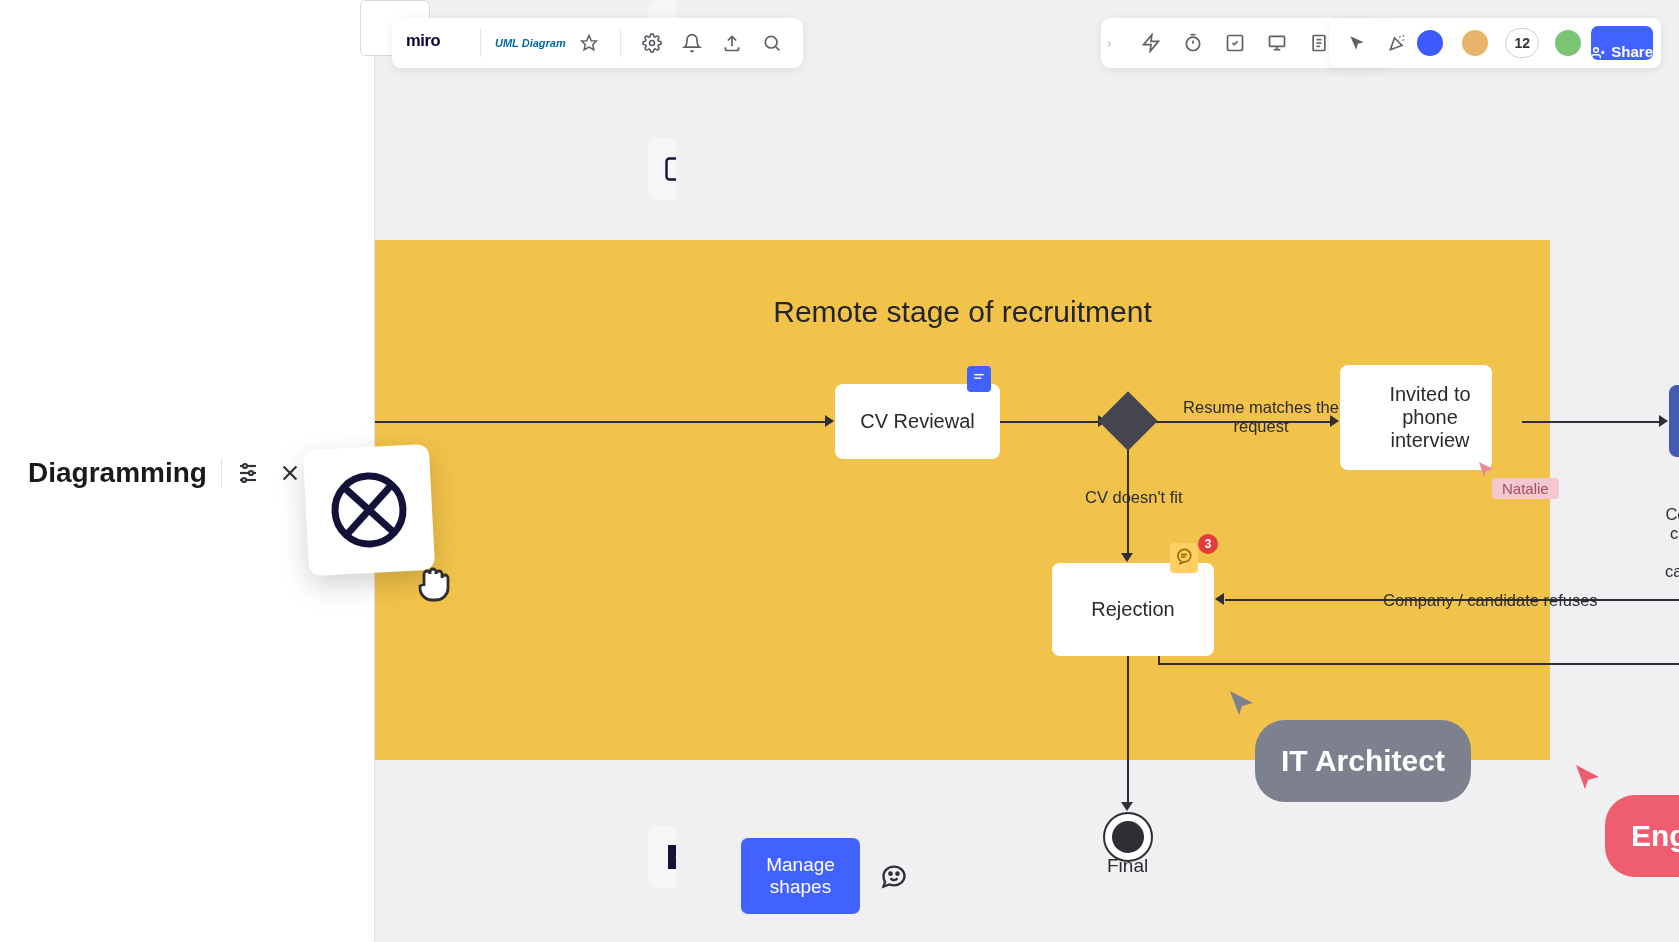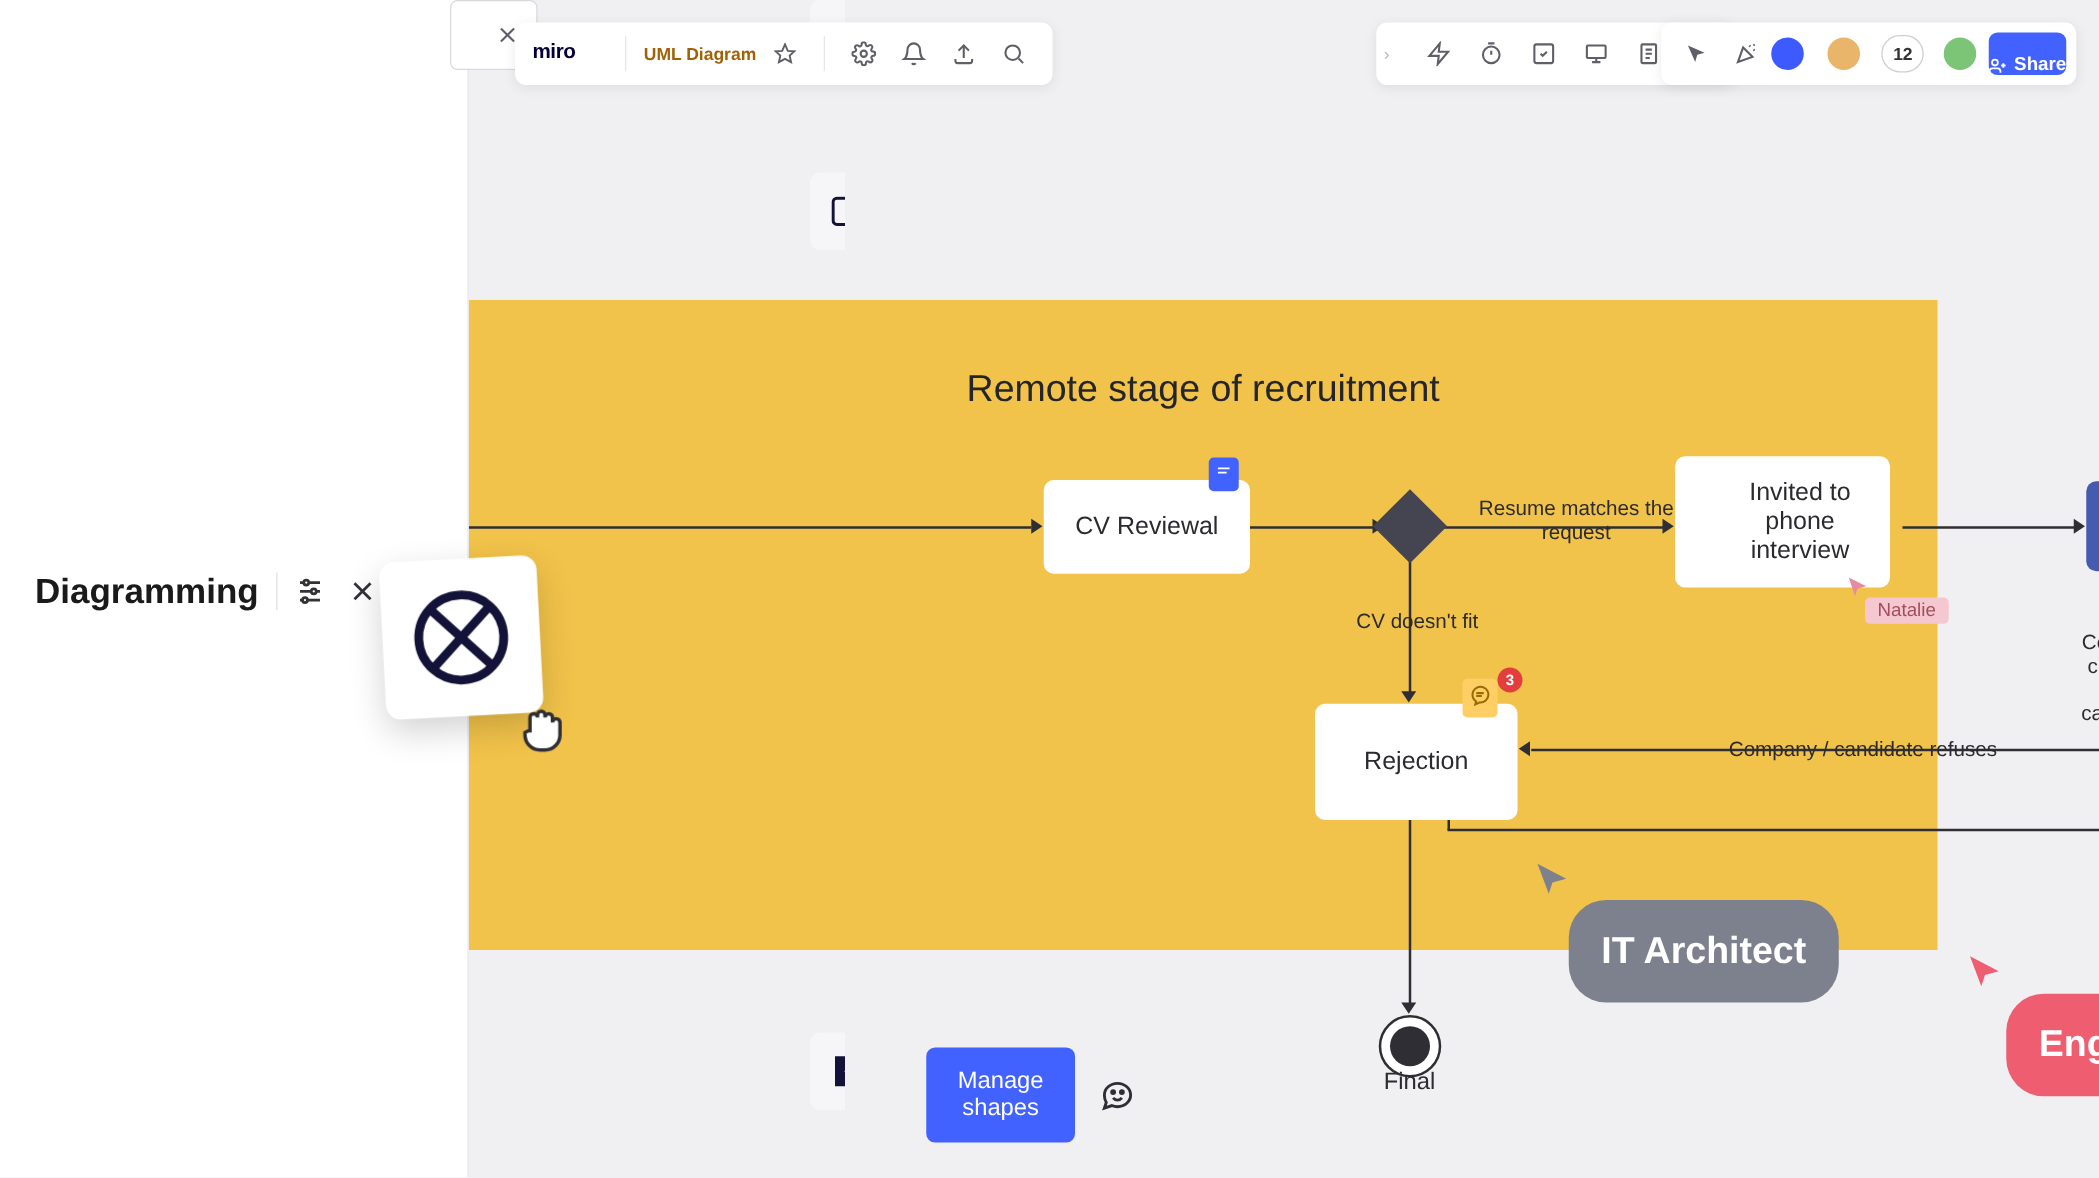--- a/index.html
+++ b/index.html
@@ -130,44 +130,45 @@
 }
 .footer-react {
   margin-left: auto;
   width: 34px; height: 34px;
   color: #2e2e34;
 }
 
 
 .topbar {
   position: absolute;
-  left: 412px;
+  left: 392px;
   top: 18px;
   display: flex;
   align-items: center;
   background: #ffffff;
   border-radius: 9px;
   box-shadow: 0 2px 10px rgba(0,0,0,0.08);
   height: 50px;
   padding: 0 14px;
   gap: 6px;
 }
 .miro-logo {
   width: 60px; height: 20px;
   color: #050038;
 }
 .vsep {
   width: 1px; height: 28px;
   background: #e5e5ea;
   margin: 0 8px;
 }
 .board-title {
-  font-size: 14px;
+  font-size: 11px;
   font-weight: 600;
-  color: #a16207;
+  color: #0369a1;
+  font-style: italic;
 }
 .topbar .icon-btn { width: 34px; height: 34px; color: #5f5f67; }
 
 
 .right-tools {
   position: absolute;
   right: 292px;
   top: 18px;
   display: flex;
   align-items: center;
@@ -273,21 +274,21 @@
   border-radius: 8px;
   display: flex;
   align-items: center;
   justify-content: center;
   font-size: 20px;
   color: #2a2a2f;
   padding: 6px 8px;
   text-align: center;
 }
 .node.cv  { left: 460px; top: 384px; width: 165px; height: 75px; }
-.node.inv { left: 965px; top: 365px; width: 172px; height: 105px; padding-left: 36px; }
+.node.inv { left: 965px; top: 365px; width: 152px; height: 105px; padding-left: 36px; }
 .node.rej { left: 677px; top: 563px; width: 162px; height: 93px; }
 .node.ph  { left: 1294px; top: 385px; width: 192px; height: 72px; background: #455bb0; color: #fff; }
 
 .diamond {
   position: absolute;
   width: 42px; height: 42px;
   background: #454551;
   transform: rotate(45deg);
 }
 .d1 { left: 732px; top: 400px; }

